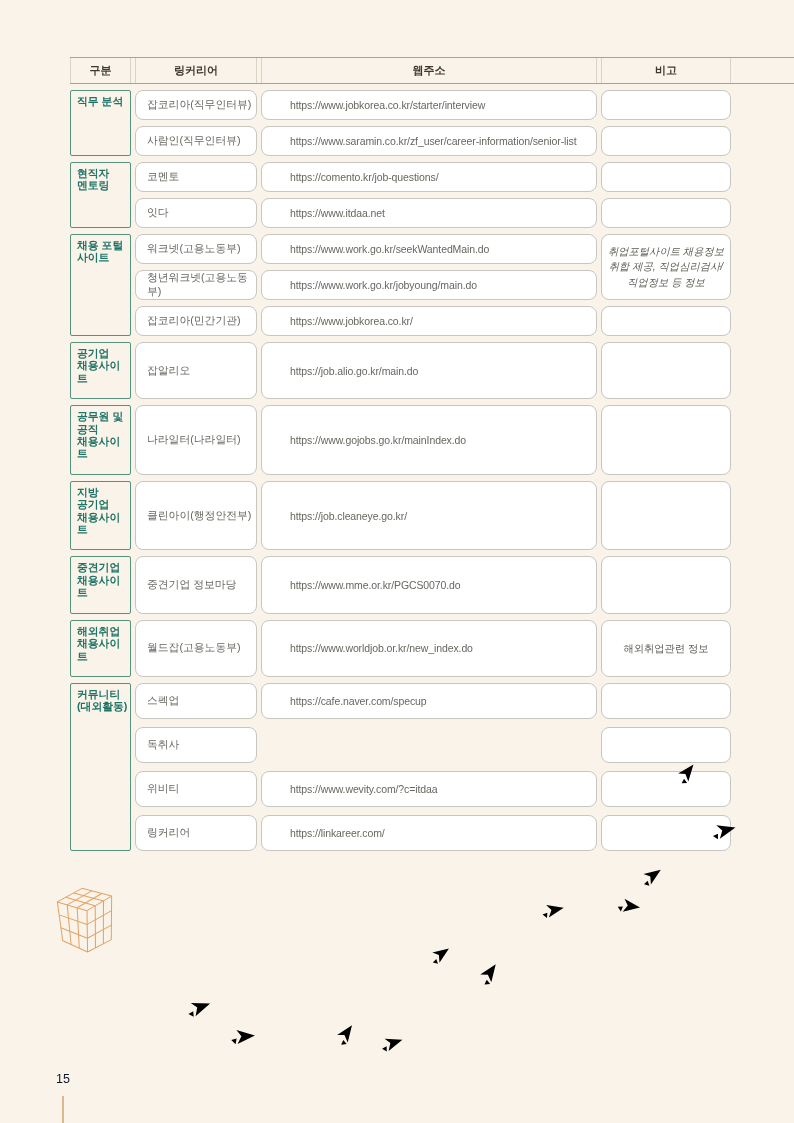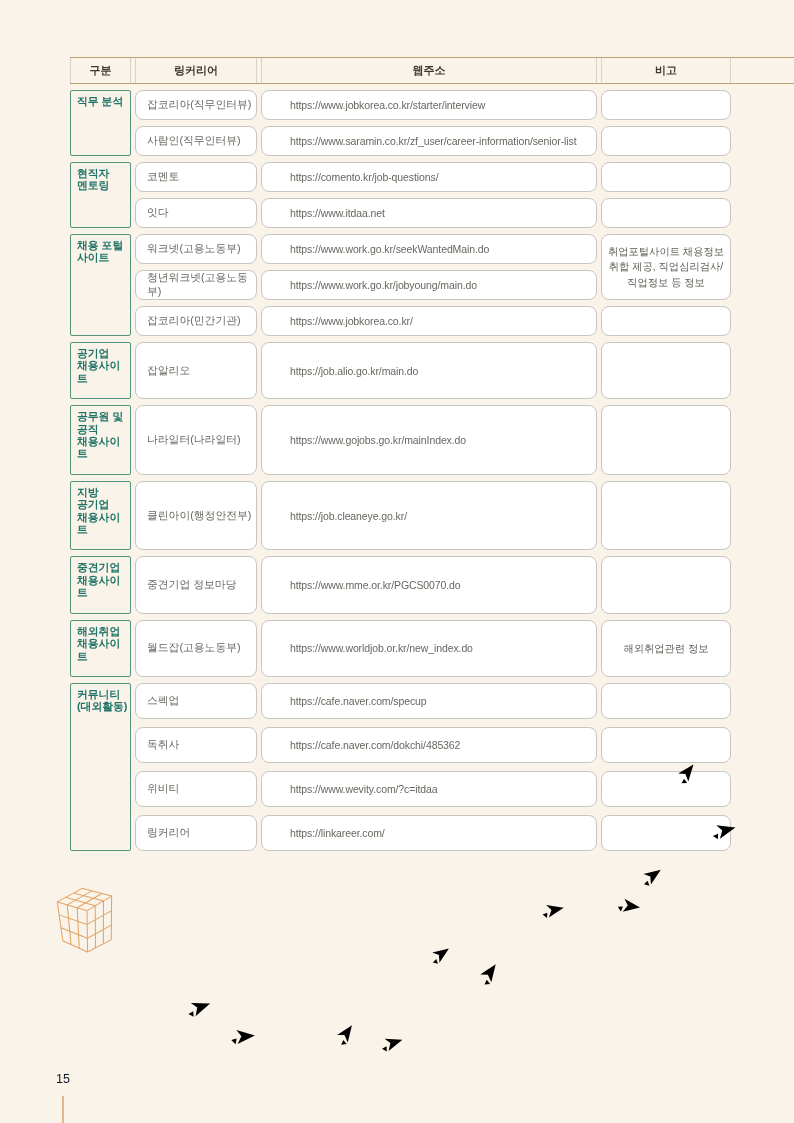--- a/index.html
+++ b/index.html
@@ -34,21 +34,21 @@
   .cell{
     background:#ffffff;border:1px solid #c7c6c1;border-radius:8px;
     display:flex;align-items:center;font-size:10.5px;color:#67665f;
   }
   .site{grid-column:2;padding-left:11px;font-size:10.8px;}
   .url{grid-column:3;padding-left:28px;letter-spacing:-0.1px;}
   .note{
     grid-column:4;justify-content:center;text-align:center;
     white-space:pre-line;line-height:1.5;font-size:10.3px;color:#5d5c55;padding:2px 4px;
   }
-  .span2{grid-row:span 2;}
+  .span2{grid-row:span 2;font-style:italic;}
   
   .arrow{position:absolute;}
   .arrow svg{display:block;overflow:visible;}
   .cube{position:absolute;left:58px;top:886px;transform:rotate(-5deg);}
   .cube svg path{fill:none;stroke:#e2a464;stroke-width:1;stroke-linejoin:round;}
   .pageno{position:absolute;left:56px;top:1072px;font-size:12.5px;color:#0f172a;}
   .tick{position:absolute;left:62px;top:1096px;width:2px;height:27px;background:#ddb88e;}
   .defs{position:absolute;width:0;height:0;overflow:hidden;}
 </style>
 </head>
@@ -151,21 +151,20 @@
       <div class="cell note">해외취업관련 정보</div>
     </div>
 
     <div class="tgroup rh36">
       <div class="cat" style="grid-row:1/span 4">커뮤니티
 (대외활동)</div>
       <div class="cell site">스펙업</div>
       <div class="cell url">https://cafe.naver.com/specup</div>
       <div class="cell note"></div>
       <div class="cell site">독취사</div>
-      <div class="cell url">https://cafe.naver.com/dokchi/485362</div>
       <div class="cell note"></div>
       <div class="cell site">위비티</div>
       <div class="cell url">https://www.wevity.com/?c=itdaa</div>
       <div class="cell note"></div>
       <div class="cell site">링커리어</div>
       <div class="cell url">https://linkareer.com/</div>
       <div class="cell note"></div>
     </div>
   </div>
 

